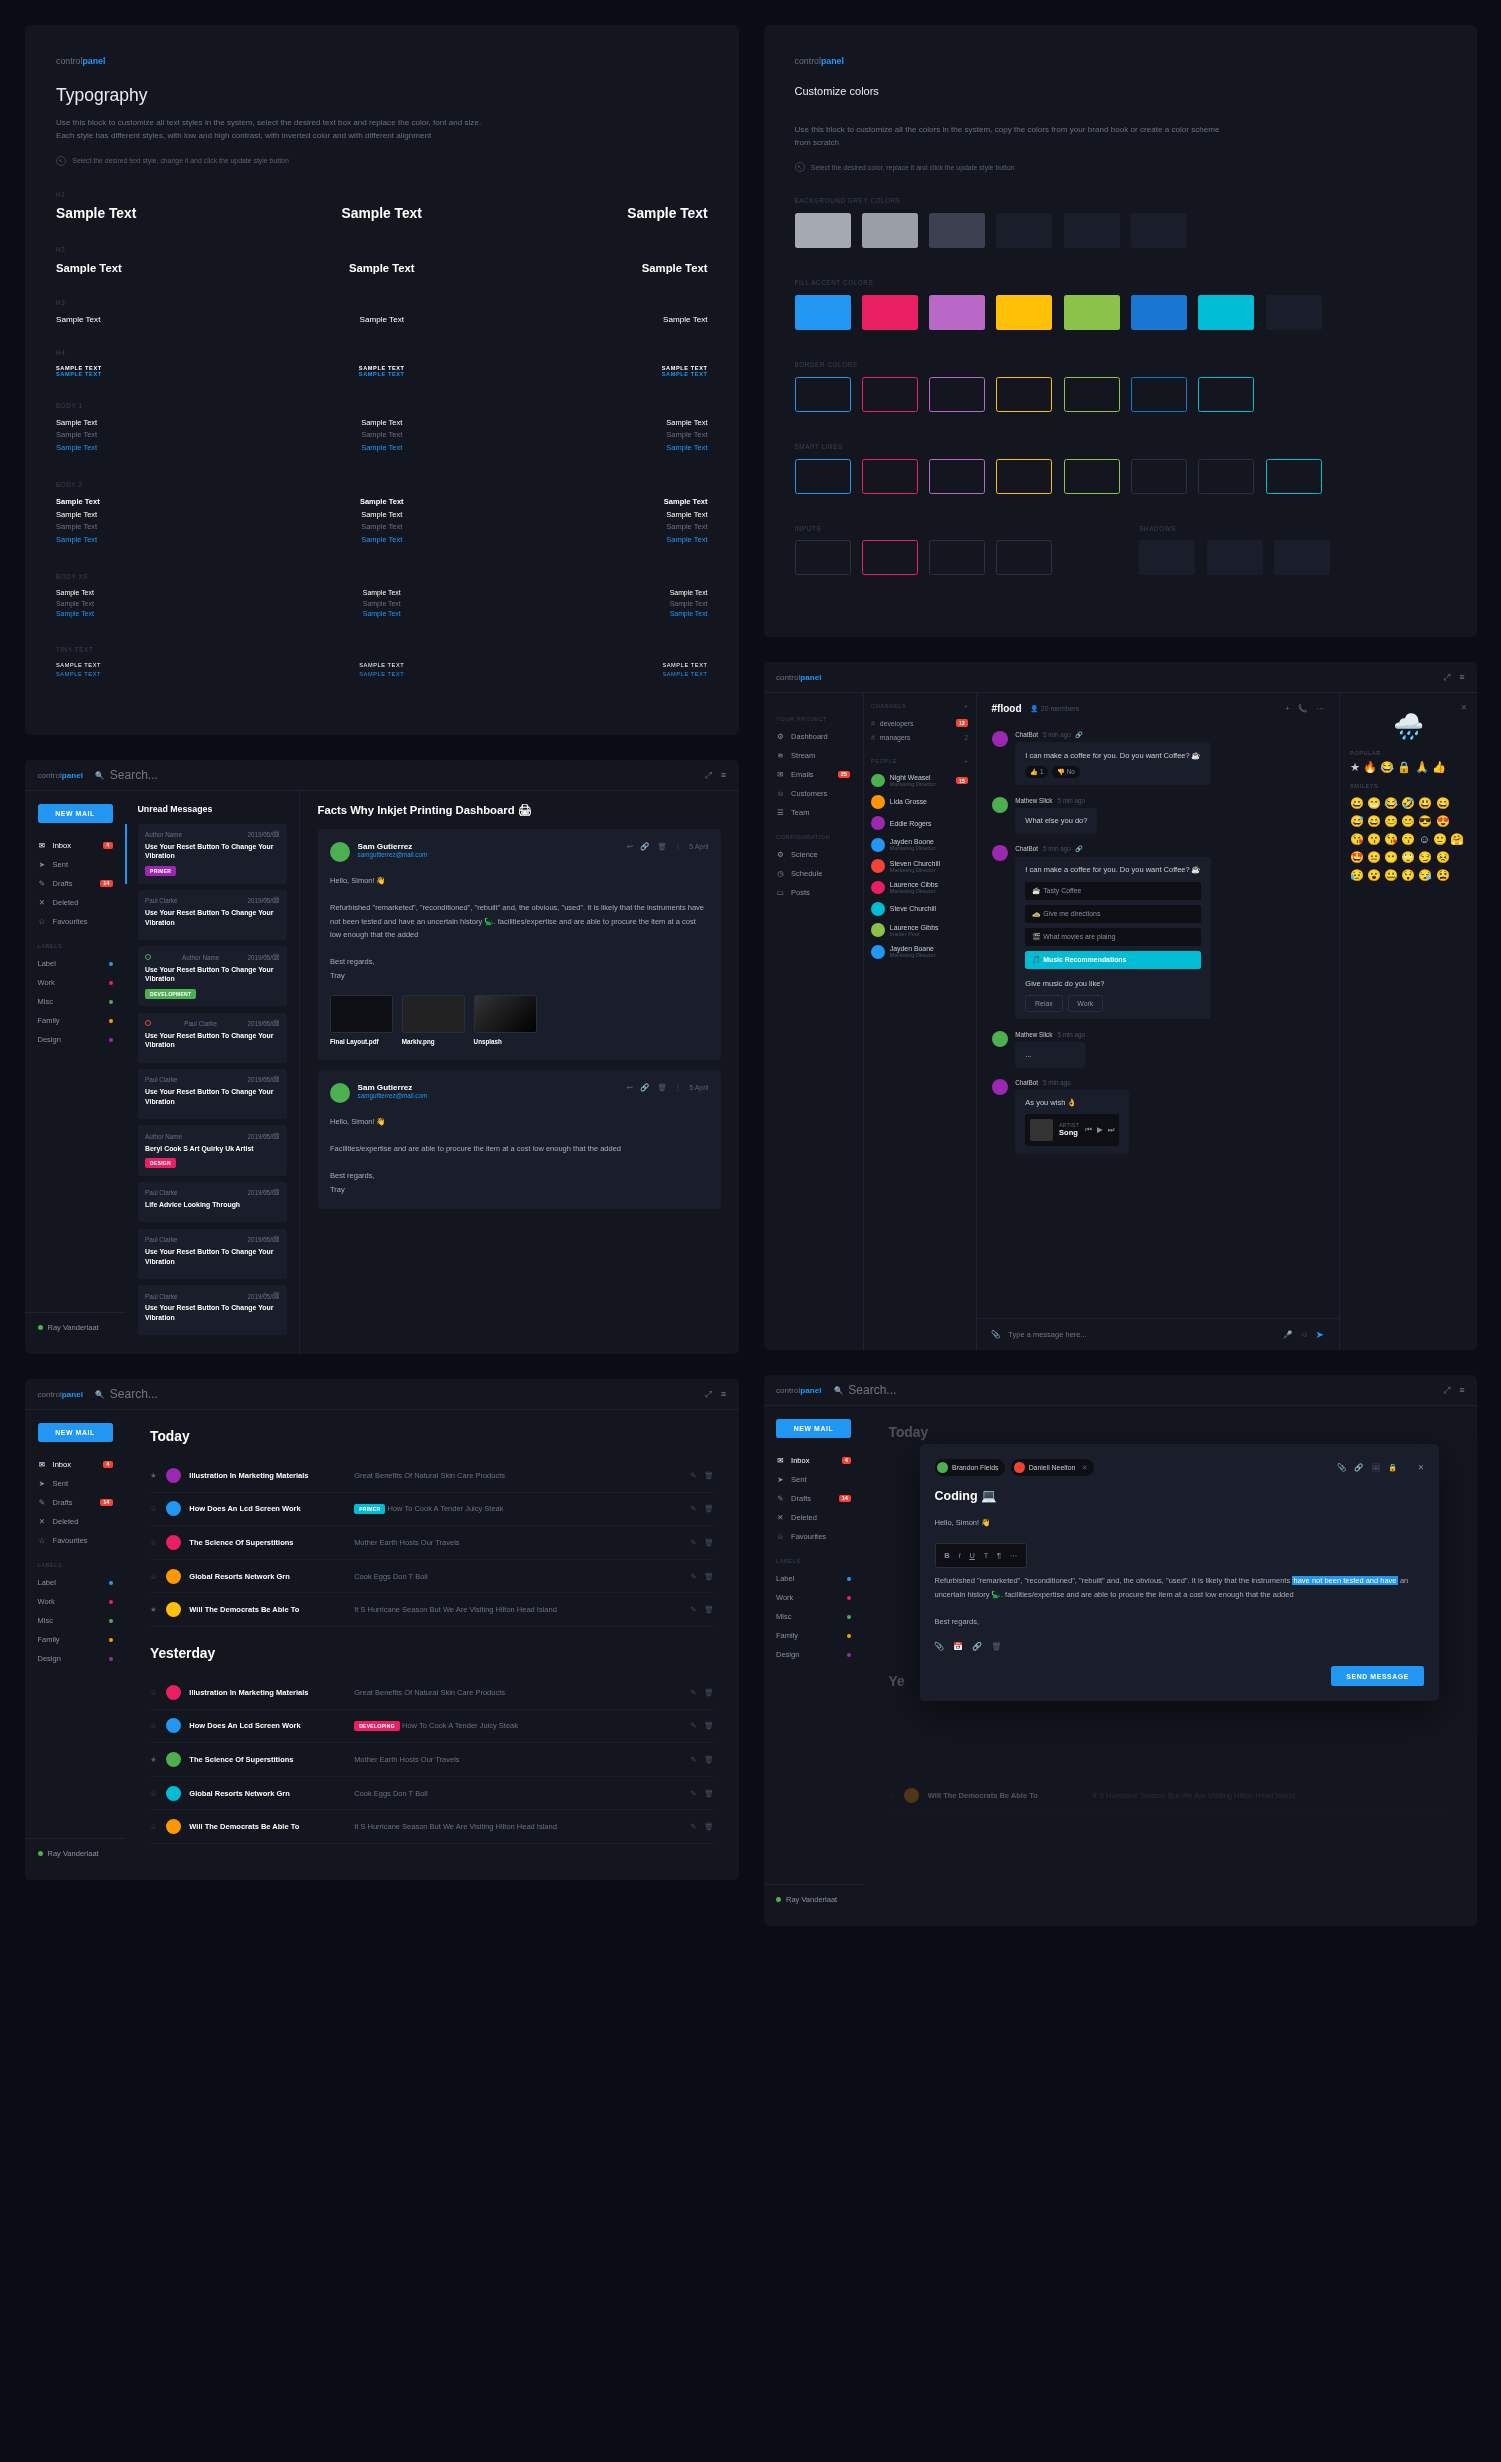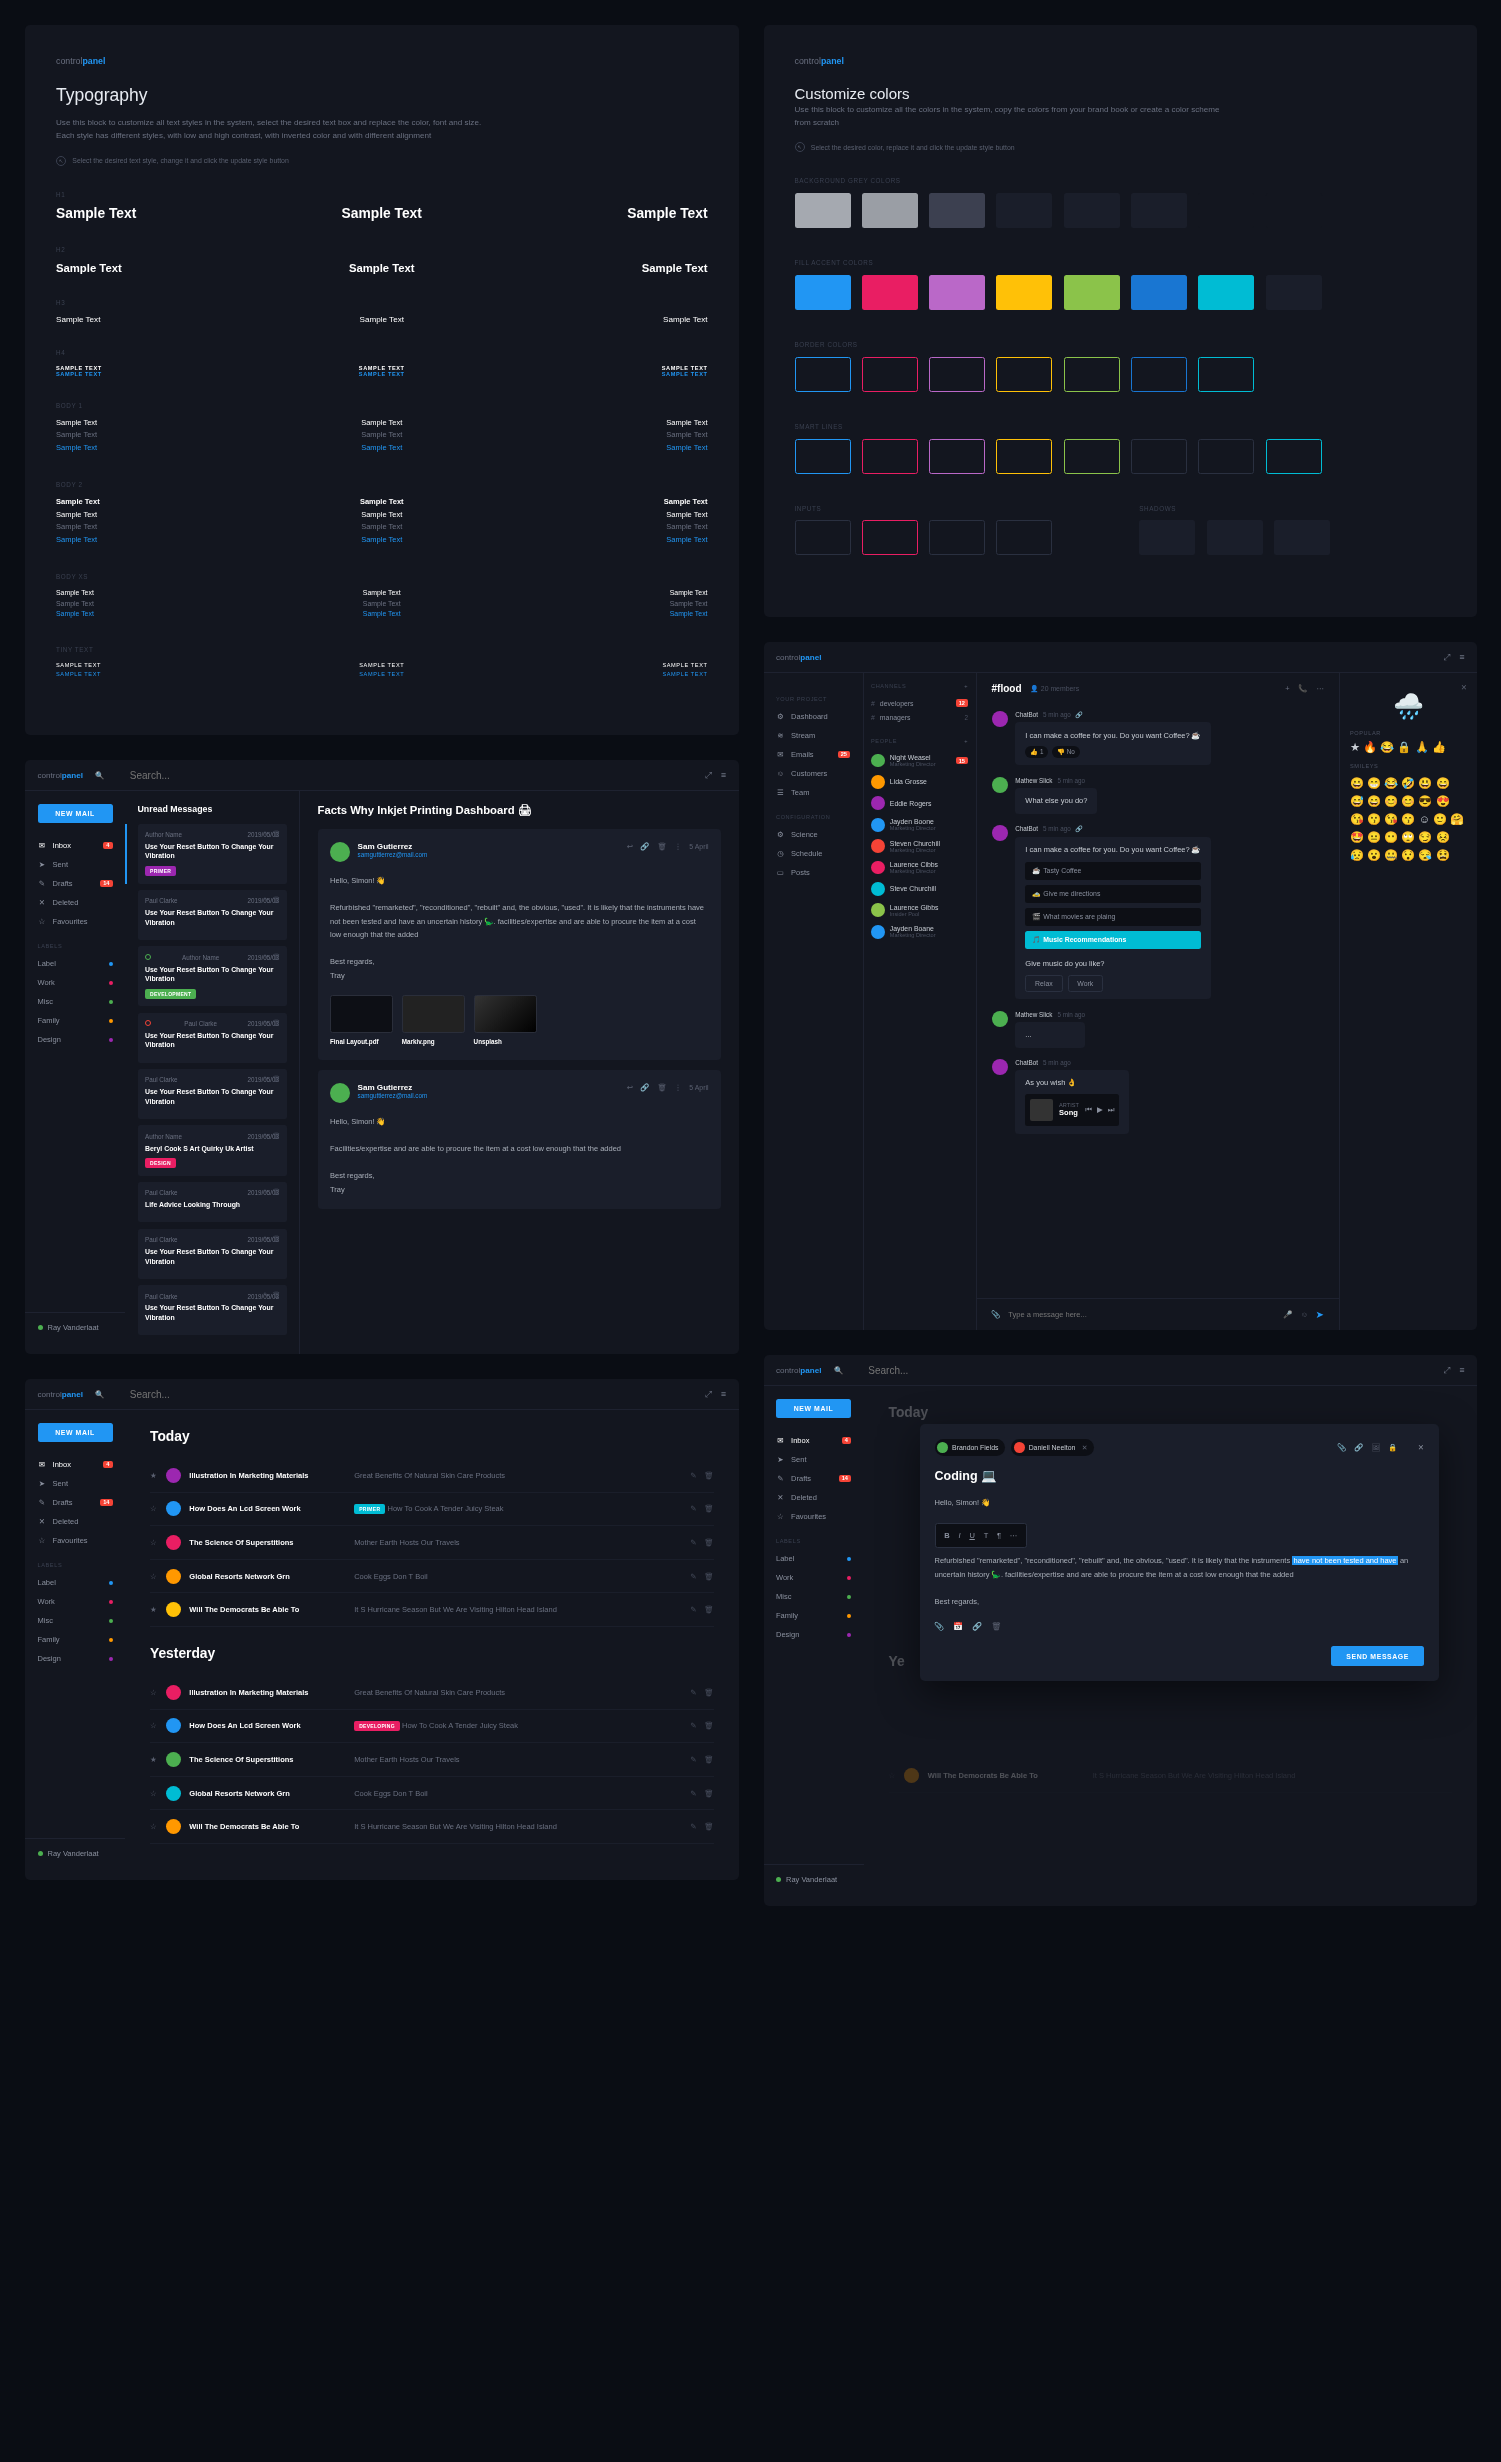--- a/index.html
+++ b/index.html
@@ -17,21 +17,21 @@
 .panel {
   background: #13161f;
   border-radius: 5px;
   margin-bottom: 25px;
   padding: 31px;
 }
 .brand { margin-bottom: 19px; }
 .brand .b1 { color: #6a7080; font-size: 8.8px; }
 .brand .b2 { color: #2196f3; font-size: 8.8px; font-weight: 600; }
 .title-h1 { color: #e8ecf2; font-size: 17.5px; font-weight: 500; margin-bottom: 11.3px; }
-.title-h2 { color: #e8ecf2; font-size: 15px; font-weight: 500; margin-bottom: 2px; }
+.title-h2 { color: #e8ecf2; font-size: 11px; font-weight: 500; margin-bottom: 27px; }
 .desc { color: #6a7080; font-size: 8.1px; line-height: 1.6; margin-bottom: 12.5px; max-width: 438px; }
 .hint { display: flex; align-items: center; gap: 6.3px; color: #5a6070; font-size: 6.9px; margin-bottom: 25px; }
 .hint-icon { width: 10px; height: 10px; border: 0.6px solid #3a4050; border-radius: 50%; display: flex; align-items: center; justify-content: center; font-size: 5.6px; color: #5a6070; }
 .tag { color: #3a4050; font-size: 6.3px; text-transform: uppercase; margin-bottom: 8.8px; letter-spacing: 0.6px; display: block; }
 .typo-row { display: flex; gap: 19px; margin-bottom: 25px; }
 .typo-cell { flex: 1; }
 .typo-cell.l { text-align: left; }
 .typo-cell.c { text-align: center; }
 .typo-cell.r { text-align: right; }
 .sample-h1 { color: #fff; font-size: 13.8px; font-weight: 600; }
@@ -50,21 +50,21 @@
 .swatch { width: 56px; height: 35px; border-radius: 2.5px; }
 .swatch-b { border: 0.6px solid; border-radius: 2.5px; width: 56px; height: 35px; background: transparent; }
 .swatch-b2 { border: 1.3px solid; border-radius: 2.5px; width: 56px; height: 35px; background: transparent; }
 
 .app-panel { background: #13161f; border-radius: 5px; margin-bottom: 25px; display: flex; flex-direction: column; overflow: hidden; min-height: 501px; }
 .app-header { height: 31px; display: flex; align-items: center; padding: 0 12.5px; gap: 12.5px; border-bottom: 0.6px solid #1e2230; }
 .app-header .brand-inline { display: flex; }
 .app-header .brand-inline .b1 { color: #6a7080; font-size: 8.1px; }
 .app-header .brand-inline .b2 { color: #2196f3; font-size: 8.1px; font-weight: 600; }
 .search-wrap { display: flex; align-items: center; gap: 5px; color: #4a5060; }
-.search-wrap input { background: transparent; border: none; color: #c8cdd4; outline: none; font-size: 10px; width: 125px; margin-left: 20px; }
+.search-wrap input { background: transparent; border: none; color: #c8cdd4; outline: none; font-size: 12px; width: 125px; }
 .header-actions { margin-left: auto; display: flex; gap: 8.8px; color: #6a7080; font-size: 8.8px; }
 .app-body { display: flex; flex: 1; }
 .sidebar { width: 100px; padding: 12.5px 0; display: flex; flex-direction: column; }
 .sidebar .btn-primary { background: #2196f3; color: #fff; border: none; border-radius: 2.5px; padding: 6.3px 12.5px; font-size: 6.9px; font-weight: 700; text-transform: uppercase; letter-spacing: 0.6px; margin: 0 12.5px 12.5px; cursor: pointer; }
 .nav-item { display: flex; align-items: center; gap: 6.3px; padding: 5px 12.5px; color: #8a909e; font-size: 7.5px; cursor: pointer; }
 .nav-item .ico { width: 8.8px; text-align: center; }
 .nav-item.active { color: #fff; }
 .nav-section-label { color: #3a4050; font-size: 5.6px; text-transform: uppercase; letter-spacing: 0.6px; padding: 12.5px 12.5px 5px; }
 .badge { background: #f44336; color: #fff; font-size: 5.6px; font-weight: 700; padding: 0.6px 3.1px; border-radius: 1.9px; margin-left: auto; }
 .count-dim { color: #4a5060; font-size: 6.3px; margin-left: auto; }

